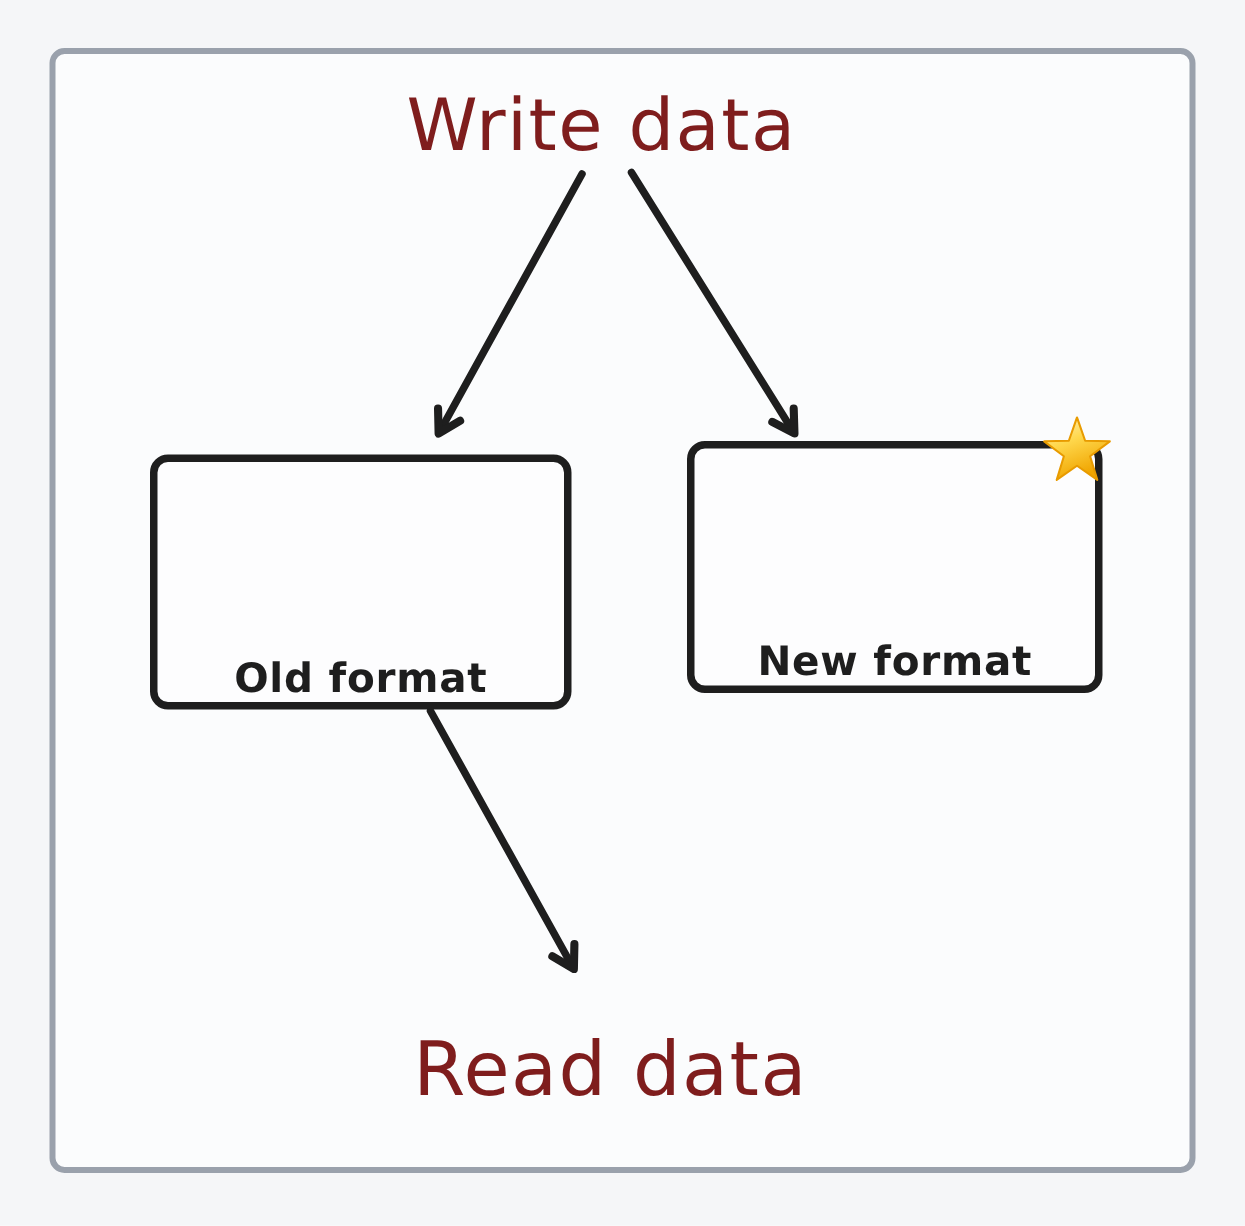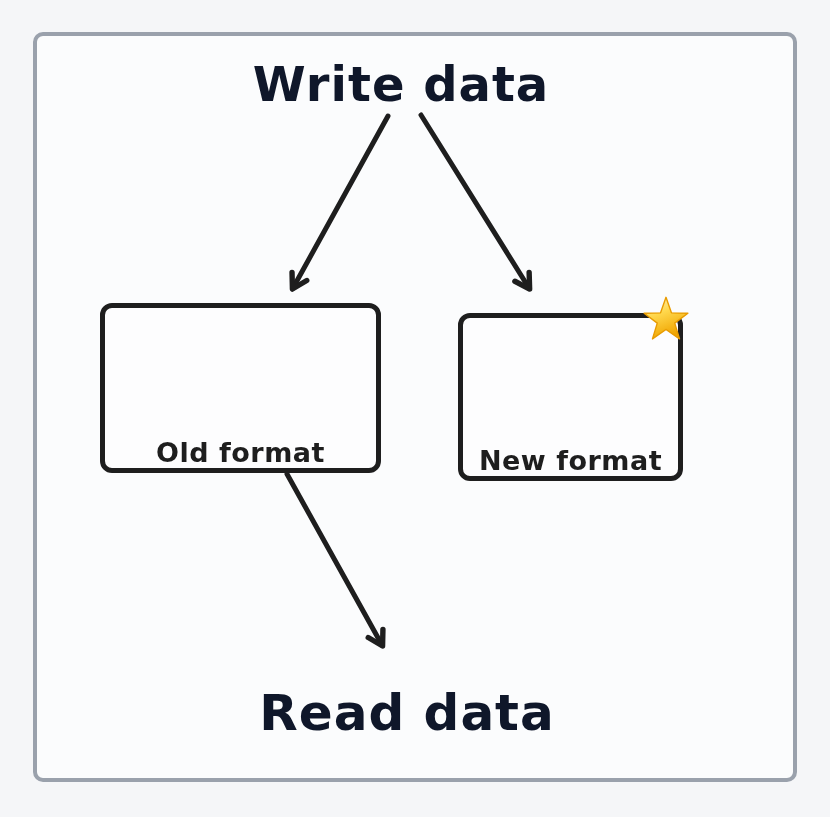--- a/index.html
+++ b/index.html
@@ -26,40 +26,40 @@
   .arrows {
     position: absolute;
     left: 0; top: 0;
     width: 830px; height: 817px;
     pointer-events: none;
   }
   .big-label {
     position: absolute;
     transform: translateX(-50%);
     font-size: 48px;
-    font-weight: 700;
+    font-weight: 400;
     letter-spacing: 1px;
-    color: #0f172a;
+    color: #7f1d1d;
     white-space: nowrap;
     line-height: 1;
   }
   .title-top  { left: 401px; top: 60px; }
   .title-bottom { left: 407px; top: 664px; font-size: 50px; margin-top: 24px; }
   .node {
     position: absolute;
     box-sizing: border-box;
     border: 5px solid #1e1e1e;
     border-radius: 12px;
     background: #fdfdfe;
     display: flex;
     align-items: flex-end;
     justify-content: center;
   }
   .node-old { left: 100px; top: 303px; width: 281px; height: 170px; }
-  .node-new { left: 458px; top: 313px; width: 225px; height: 168px; }
+  .node-new { left: 458px; top: 294px; width: 277px; height: 168px; }
   .node-label {
     font-size: 27px;
     font-weight: 700;
     letter-spacing: 0.5px;
     color: #1e1e1e;
     white-space: nowrap;
   }
   .star {
     position: absolute;
     top: -23px; right: -11px;

